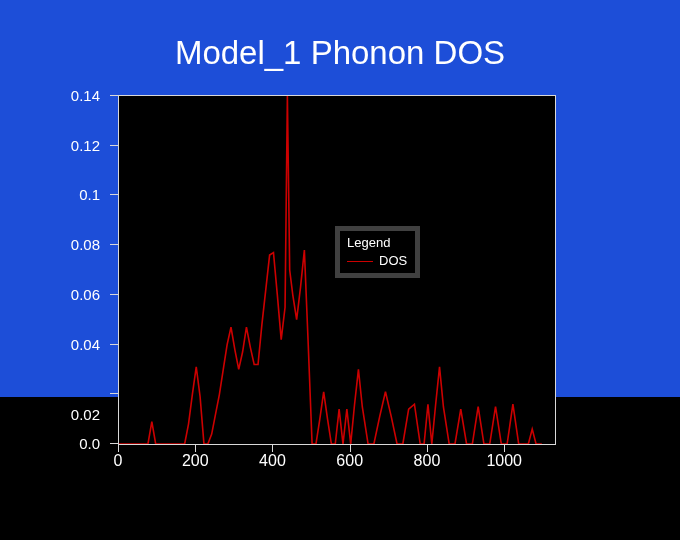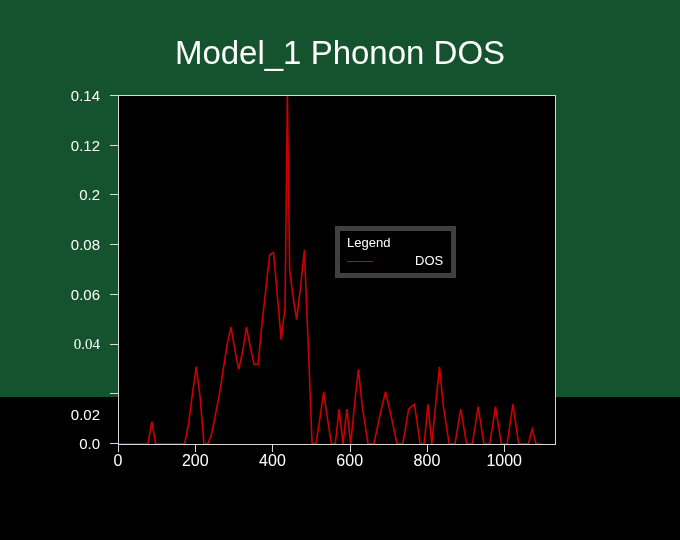--- a/index.html
+++ b/index.html
@@ -10,21 +10,21 @@
   body {
     width: 680px;
     height: 540px;
     overflow: hidden;
     font-family: "Liberation Sans", sans-serif;
   }
   #figure {
     position: relative;
     width: 680px;
     height: 397px;
-    background: #14532d;
+    background: #1d4ed8;
   }
   #chart-title {
     position: absolute;
     left: 0;
     top: 34px;
     width: 680px;
     text-align: center;
     color: #ffffff;
     font-family: "Liberation Sans", sans-serif;
     font-size: 33px;
@@ -107,21 +107,20 @@
     color: #ffffff;
     font-family: "Liberation Sans", sans-serif;
     font-size: 13px;
     line-height: 15px;
     white-space: nowrap;
   }
   .legend-entry {
     display: flex;
     align-items: center;
     margin-top: 4px;
-    gap: 36px;
   }
   .legend-swatch {
     width: 26px;
     height: 0;
     border-top: 1.5px solid #cc0000;
     margin-right: 6px;
   }
   .legend-entry-label {
     color: #ffffff;
     font-family: "Liberation Sans", sans-serif;
@@ -133,24 +132,24 @@
 </head>
 <body>
 
 <div id="figure">
 
   <div id="chart-title">Model_1 Phonon DOS</div>
 
   <div id="y-axis-labels">
       <div class="ytick-label" style="top: 443px; width: 106px; left: 0px; padding-right: 6px; box-sizing: border-box;">0.0</div>
       <div class="ytick-label" style="top: 414px; width: 106px; left: 0px; padding-right: 6px; box-sizing: border-box;">0.02</div>
-      <div class="ytick-label" style="top: 343.571px; width: 106px; left: 0px; padding-right: 6px; box-sizing: border-box; font-family: Liberation Serif, serif;">0.04</div>
+      <div class="ytick-label" style="top: 343.571px; width: 106px; left: 0px; padding-right: 6px; box-sizing: border-box;">0.04</div>
       <div class="ytick-label" style="top: 293.857px; width: 106px; left: 0px; padding-right: 6px; box-sizing: border-box;">0.06</div>
       <div class="ytick-label" style="top: 244.143px; width: 106px; left: 0px; padding-right: 6px; box-sizing: border-box;">0.08</div>
-      <div class="ytick-label" style="top: 194.429px; width: 106px; left: 0px; padding-right: 6px; box-sizing: border-box;">0.2</div>
+      <div class="ytick-label" style="top: 194.429px; width: 106px; left: 0px; padding-right: 6px; box-sizing: border-box;">0.1</div>
       <div class="ytick-label" style="top: 144.714px; width: 106px; left: 0px; padding-right: 6px; box-sizing: border-box;">0.12</div>
       <div class="ytick-label" style="top: 95px; width: 106px; left: 0px; padding-right: 6px; box-sizing: border-box;">0.14</div>
     </div>
   <div id="y-axis-marks">
       <div class="ytick-mark" style="top: 443px; left: 110px;"></div>
       <div class="ytick-mark" style="top: 393.286px; left: 110px;"></div>
       <div class="ytick-mark" style="top: 343.571px; left: 110px;"></div>
       <div class="ytick-mark" style="top: 293.857px; left: 110px;"></div>
       <div class="ytick-mark" style="top: 244.143px; left: 110px;"></div>
       <div class="ytick-mark" style="top: 194.429px; left: 110px;"></div>

